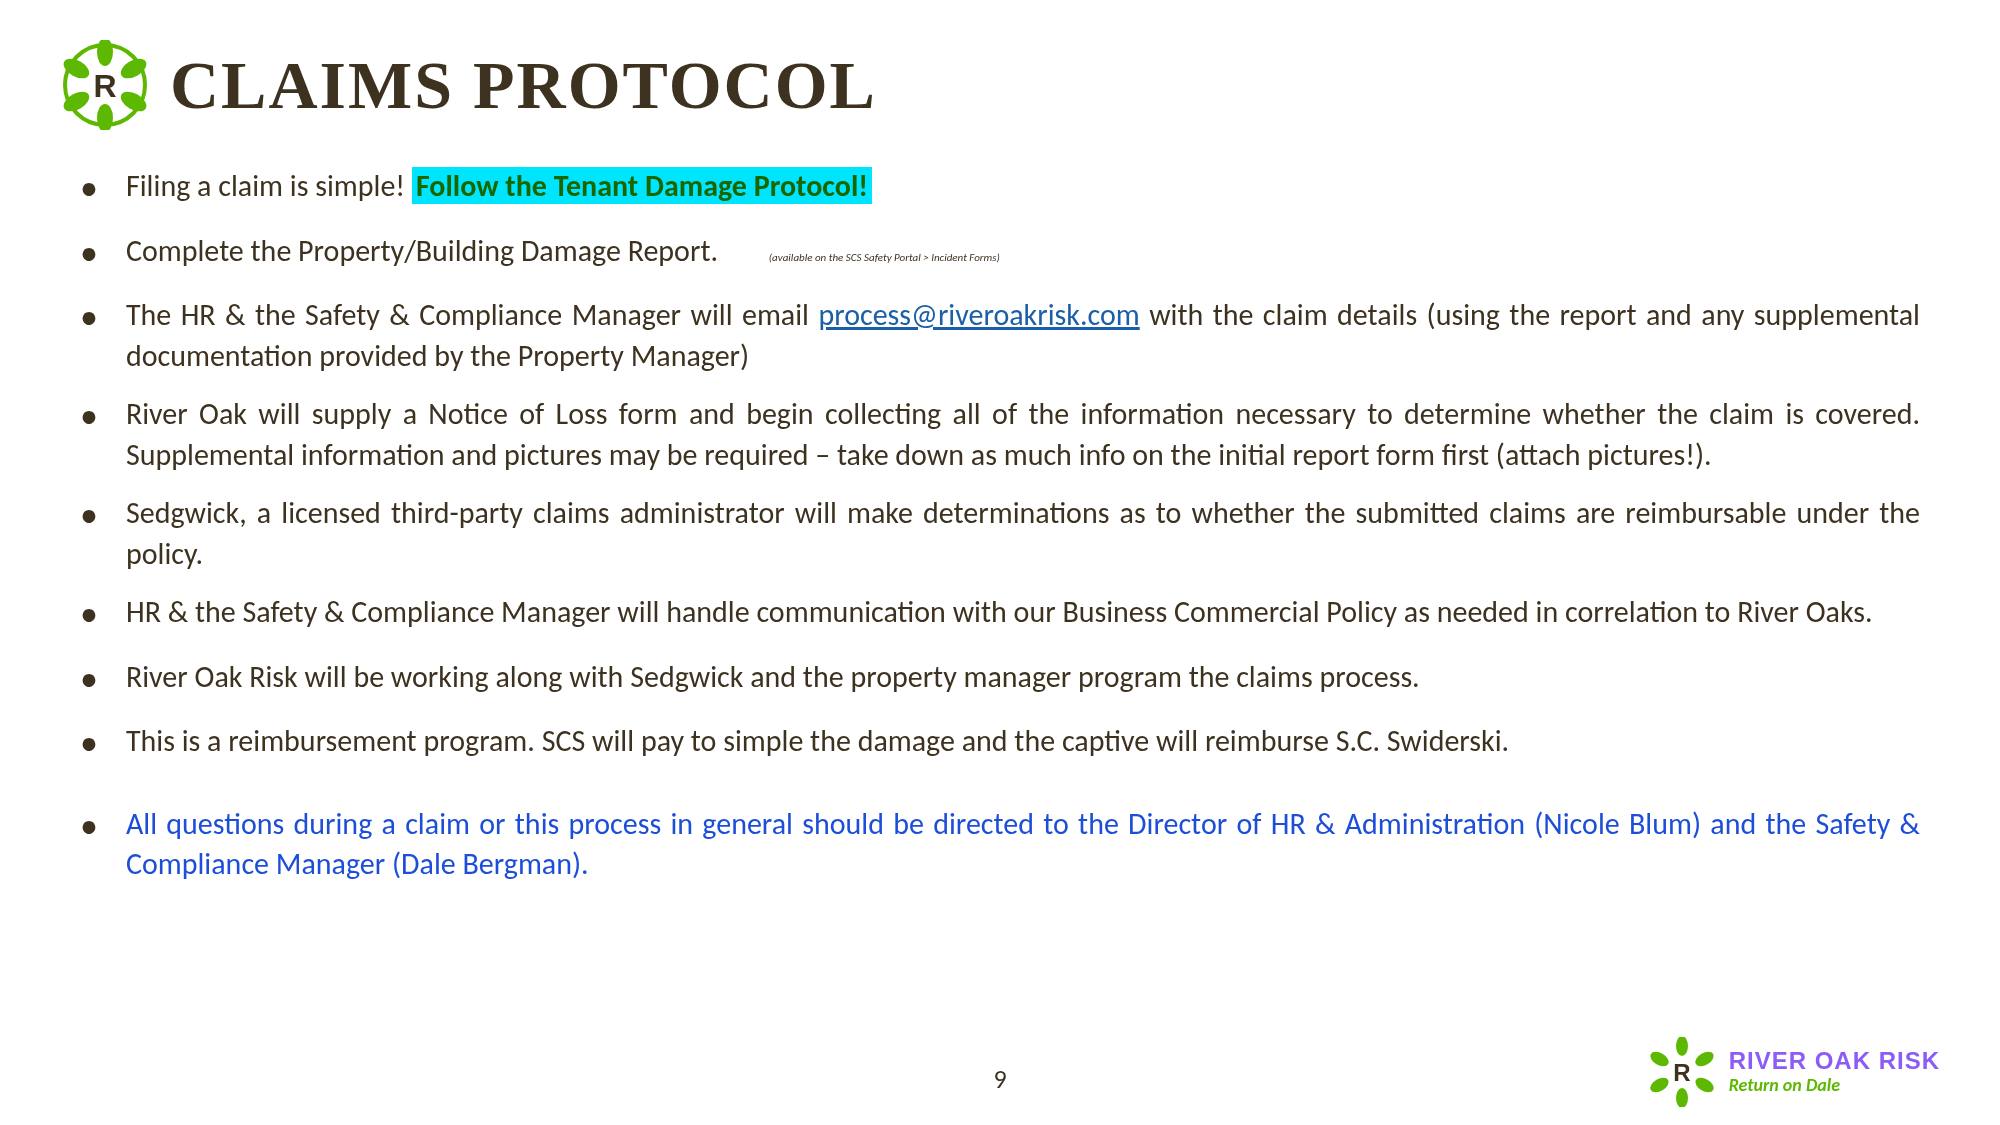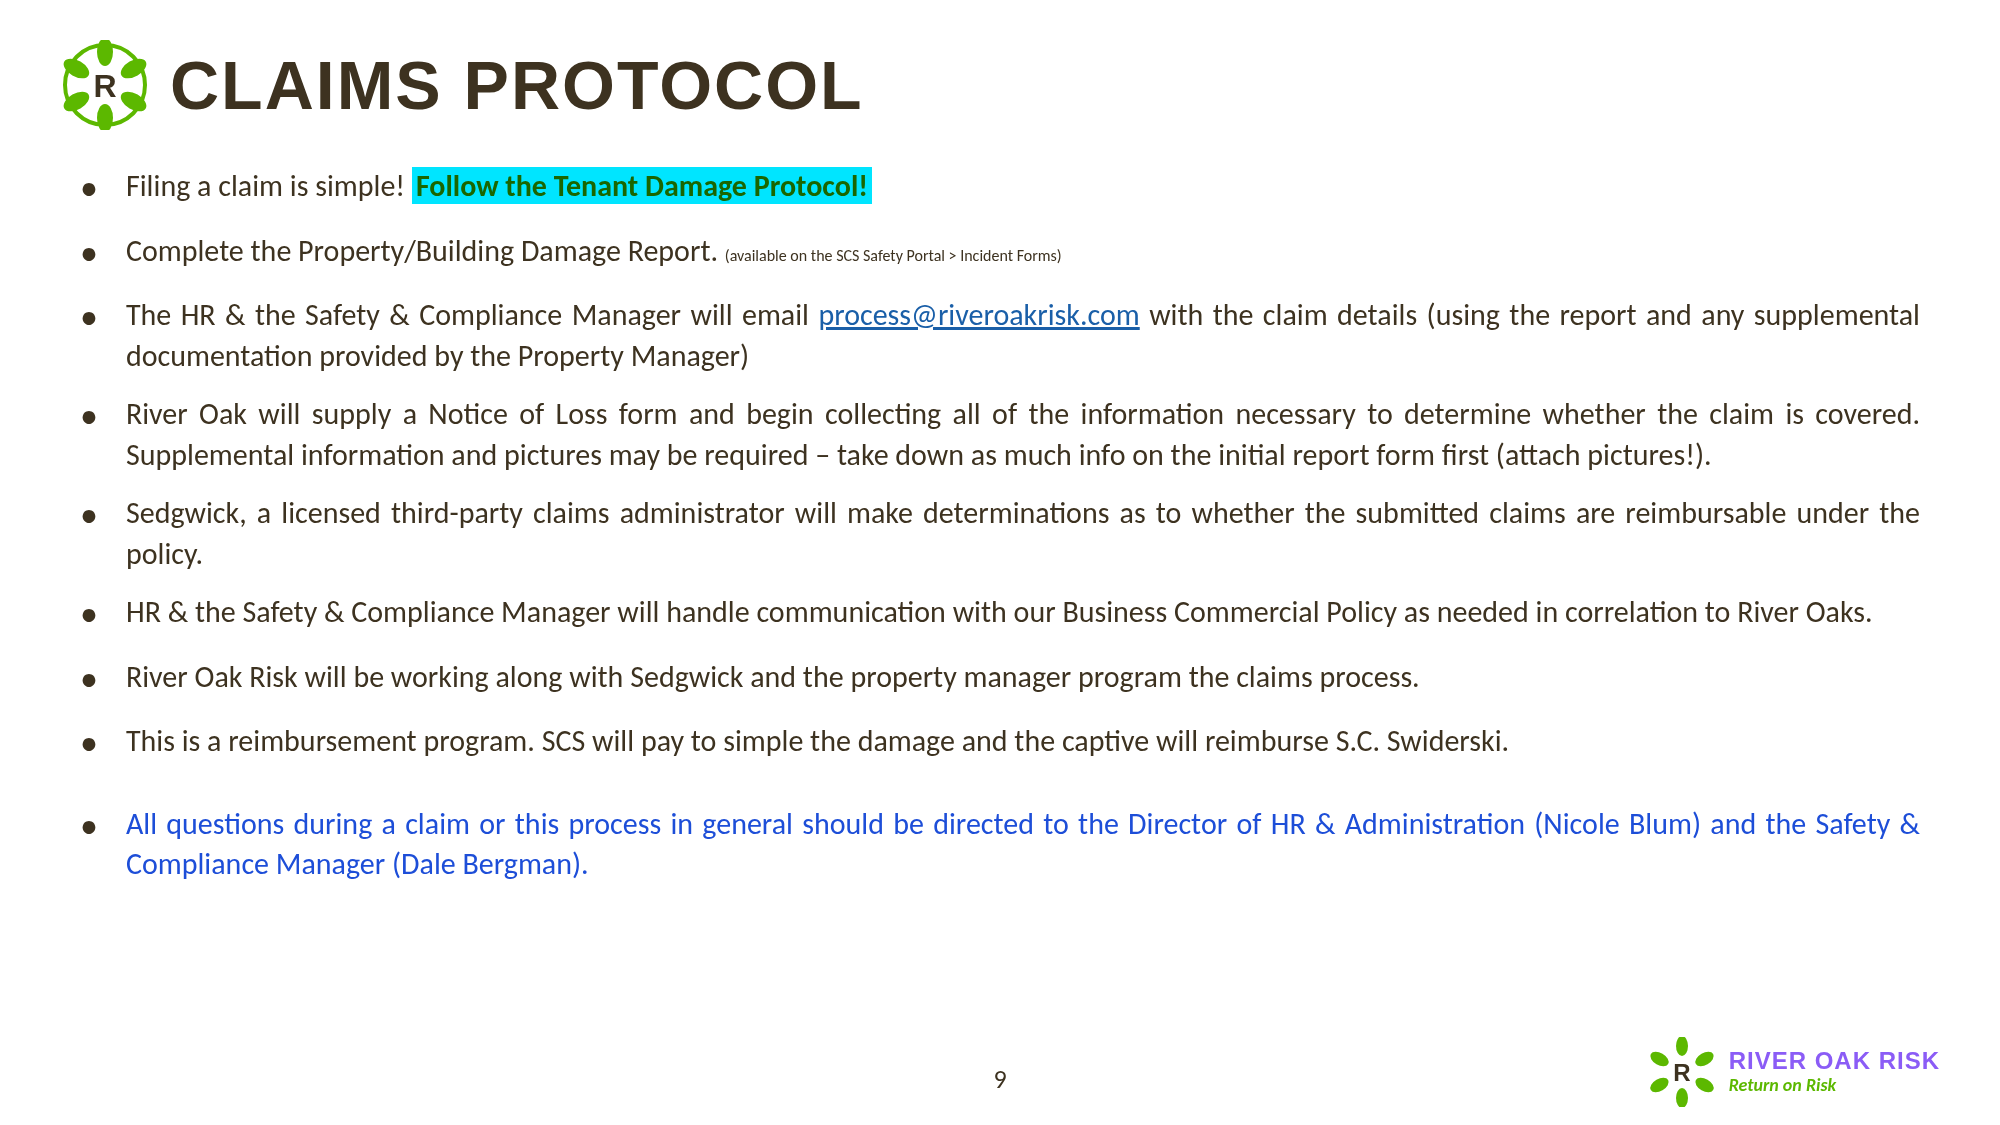--- a/index.html
+++ b/index.html
@@ -33,21 +33,21 @@
       margin-right: 20px;
       flex-shrink: 0;
     }
 
     .page-title {
       font-size: 68px;
       font-weight: 900;
       color: #3d3220;
       letter-spacing: 2px;
       text-transform: uppercase;
-      font-family: Liberation Sans, sans-serif;
+      font-family: Liberation Serif, serif;
     }
 
     
     .bullet-list {
       list-style: none;
       padding: 0;
       margin: 0 0 0 20px;
     }
 
     .bullet-list li {
@@ -74,22 +74,24 @@
 
     .highlight-cyan {
       background-color: #00e5ff;
       color: #1a6600;
       font-weight: 800;
       padding: 0 4px;
       font-size: 30px;
     }
 
     .small-note {
-      font-size: 16px;
-      color: #3d3220;
+      font-size: 11px;
+      color: #3d3220;
+      font-style: italic;
+      margin-left: 44px;
     }
 
     .link-blue {
       color: #1a5fa8;
       text-decoration: underline;
     }
 
     .blue-text {
       color: #1d4ed8;
     }
@@ -244,17 +246,17 @@
         <ellipse cx="35" cy="9" rx="6" ry="10" fill="#5cb800" transform="rotate(60 35 35)"></ellipse>
         <ellipse cx="35" cy="9" rx="6" ry="10" fill="#5cb800" transform="rotate(120 35 35)"></ellipse>
         <ellipse cx="35" cy="9" rx="6" ry="10" fill="#5cb800" transform="rotate(180 35 35)"></ellipse>
         <ellipse cx="35" cy="9" rx="6" ry="10" fill="#5cb800" transform="rotate(240 35 35)"></ellipse>
         <ellipse cx="35" cy="9" rx="6" ry="10" fill="#5cb800" transform="rotate(300 35 35)"></ellipse>
         <text x="35" y="44" font-size="24" font-weight="900" text-anchor="middle" fill="#3d3220" font-family="Arial Black, Arial">R</text>
       </g>
     </svg>
     <div class="bottom-logo-text">
       <span class="bottom-logo-name">RIVER OAK RISK</span>
-      <span class="bottom-logo-tagline">Return on Risk</span>
+      <span class="bottom-logo-tagline">Return on Dale</span>
     </div>
   </div>
 
 </div>
 
 </body></html>

